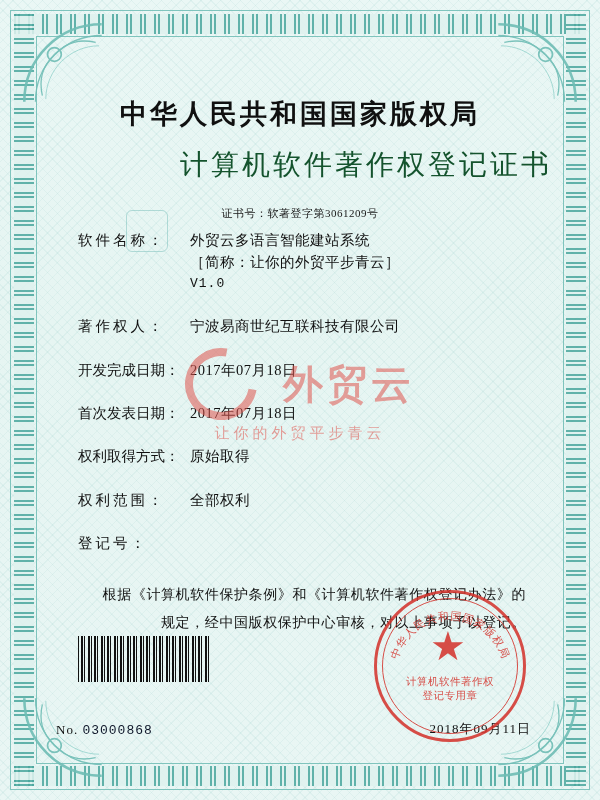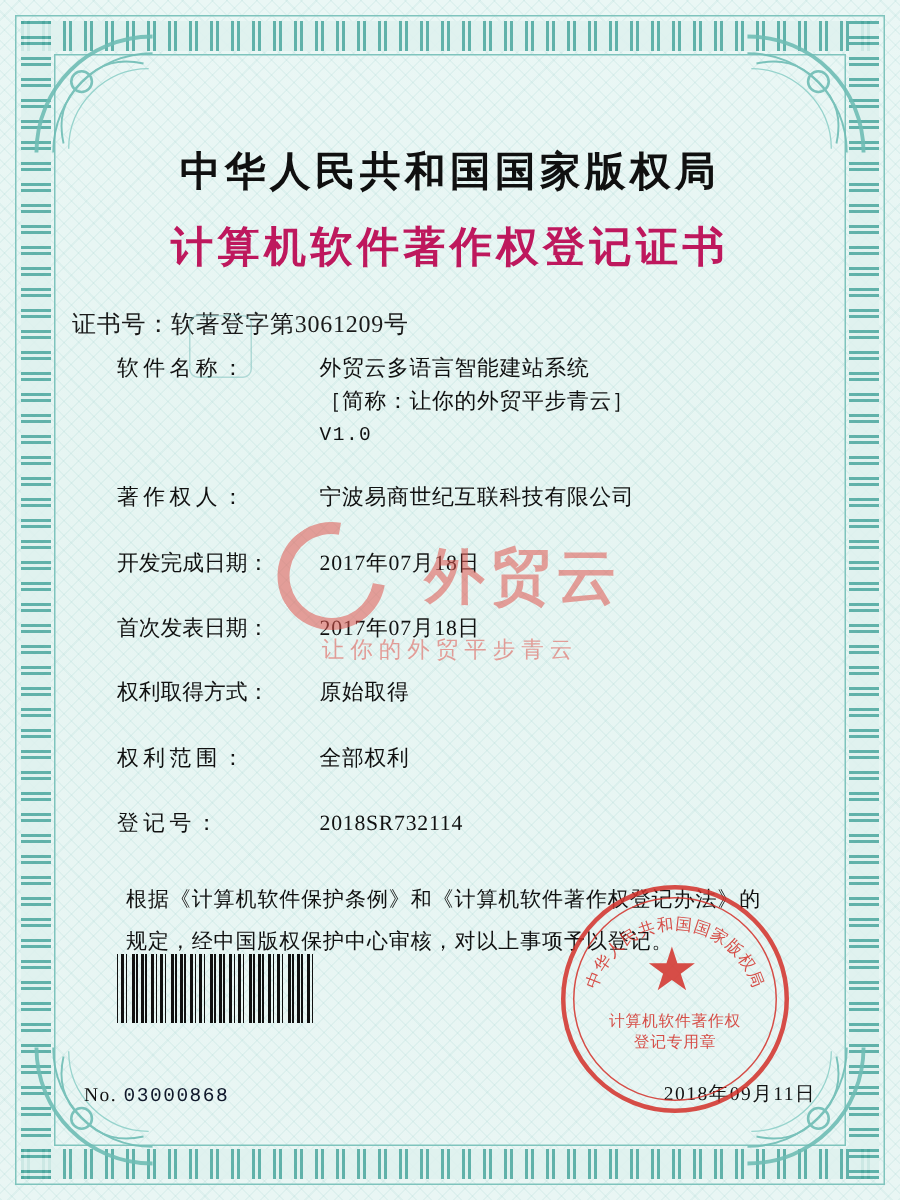--- a/index.html
+++ b/index.html
@@ -96,47 +96,46 @@
   .title-main {
     text-align: center;
     font-size: 27px;
     font-weight: bold;
     letter-spacing: 3px;
     margin-top: 48px;
     color: #101010;
     font-family: "Liberation Serif", "DejaVu Serif", serif;
   }
   .title-sub {
-    text-align: center;
+    text-align: right;
     font-size: 28px;
-    font-weight: bold;
+    font-weight: normal;
     letter-spacing: 3px;
     margin-top: 14px;
-    color: #be185d;
+    color: #14532d;
   }
   .cert-no {
-    text-align: left;
-    font-size: 16px;
+    text-align: center;
+    font-size: 11px;
     margin-top: 22px;
     color: #1a1a1a;
     letter-spacing: .5px;
   }
 
   .fields {
     margin-top: 8px;
     padding-left: 30px;
     padding-right: 10px;
   }
   .field-row {
     display: flex;
     align-items: flex-start;
     margin-bottom: 21px;
     font-size: 14.5px;
     line-height: 1.55;
-    gap: 23px;
   }
   .field-label {
     width: 112px;
     flex: 0 0 112px;
     letter-spacing: 3px;
     color: #111;
     white-space: nowrap;
   }
   .field-label.tight { letter-spacing: 0px; }
   .field-value {
@@ -147,20 +146,21 @@
   .field-value .line2 { display: block; }
   .field-value .ver { display: block; font-family: "Liberation Mono","DejaVu Sans Mono",monospace; font-size: 13px; letter-spacing: 1px;}
 
   .statement {
     margin-top: 26px;
     padding-left: 36px;
     padding-right: 26px;
     font-size: 14px;
     line-height: 2.0;
     letter-spacing: .6px;
+    text-align: right;
   }
   .statement p { margin: 0; }
 
   .barcode {
     position: absolute;
     left: 78px;
     bottom: 118px;
     width: 132px;
     height: 46px;
     background-image:
@@ -179,21 +179,21 @@
     letter-spacing: 1px;
     color: #111;
   }
   .no-line .num {
     color: #0f172a;
     font-family: "Liberation Mono","DejaVu Sans Mono",monospace;
     letter-spacing: 1px;
   }
   .date-line {
     position: absolute;
-    right: 56px;
+    right: 69px;
     bottom: 62px;
     font-size: 13px;
     letter-spacing: 1px;
     color: #111;
   }
 
   
   .seal {
     position: absolute;
     right: 74px;
@@ -377,21 +377,20 @@
         <div class="field-value">原始取得</div>
       </div>
 
       <div class="field-row">
         <div class="field-label">权利范围：</div>
         <div class="field-value">全部权利</div>
       </div>
 
       <div class="field-row">
         <div class="field-label">登记号：</div>
-        <div class="field-value">2018SR732114</div>
       </div>
 
     </div>
 
     <div class="statement">
       <p>根据《计算机软件保护条例》和《计算机软件著作权登记办法》的</p>
       <p>规定，经中国版权保护中心审核，对以上事项予以登记。</p>
     </div>
   </div>
 

